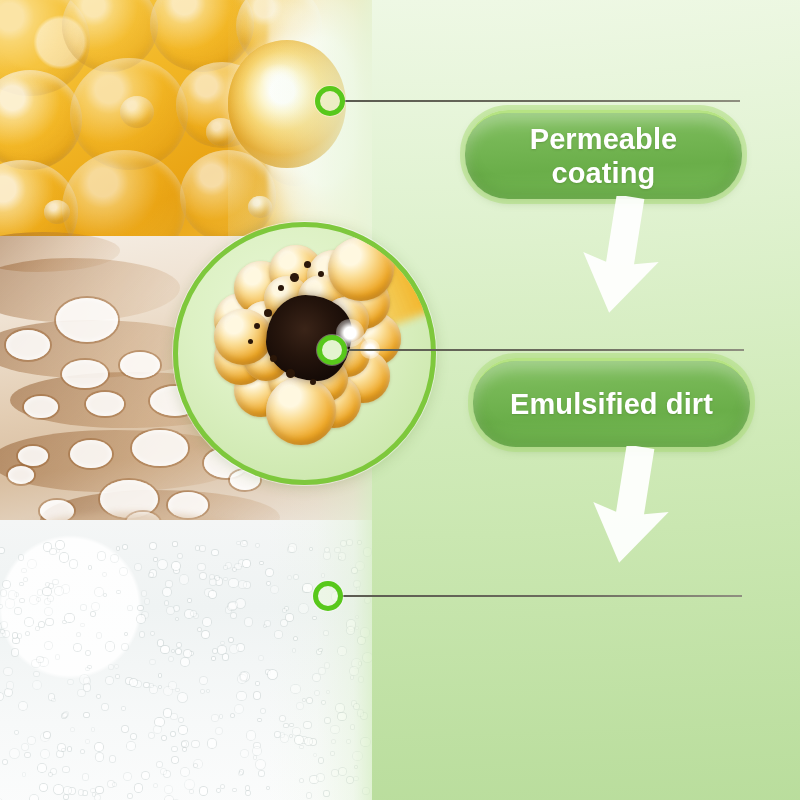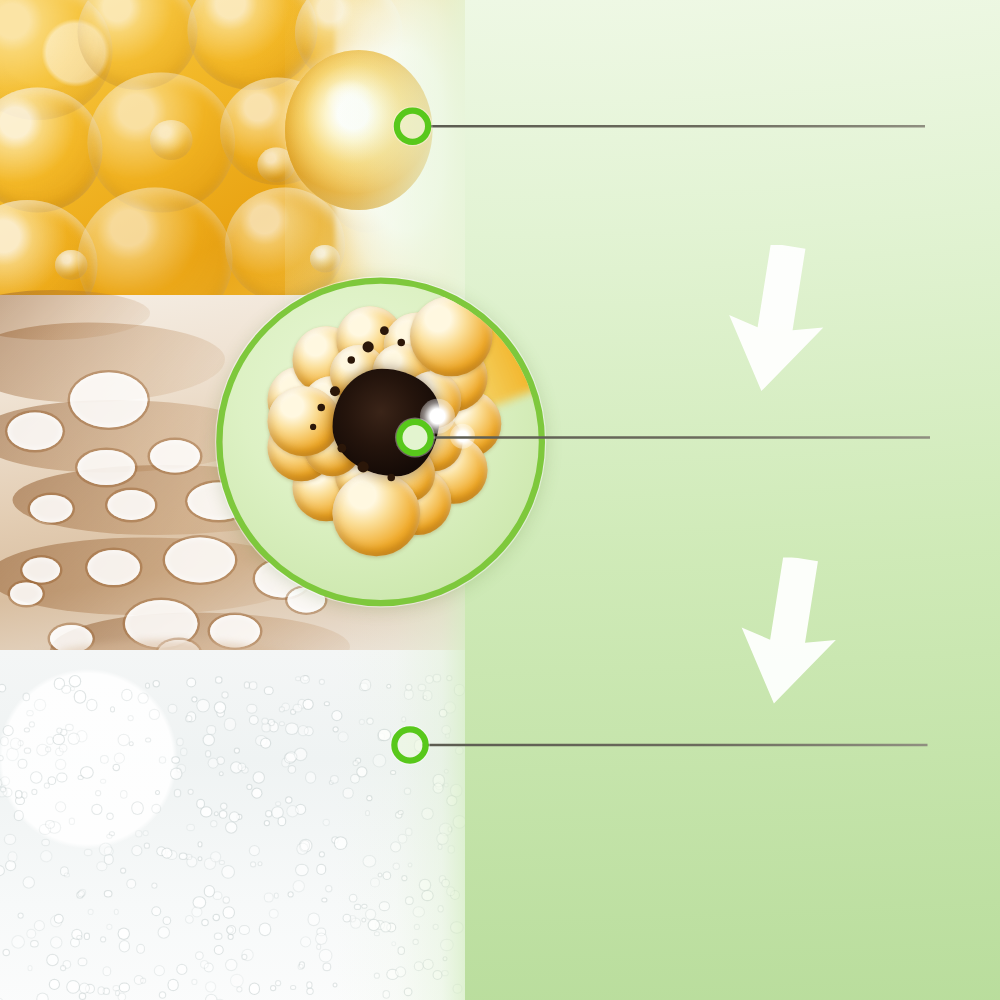--- a/index.html
+++ b/index.html
@@ -734,21 +734,27 @@
 
   <div class="conn-line" style="left:340px;top:100px;width:400px;"></div>
   <div class="conn-node on-photo" style="left:315px;top:86px;"></div>
 
   <div class="conn-line" style="left:342px;top:349px;width:402px;"></div>
   <div class="conn-node" style="left:317px;top:335px;"></div>
 
   <div class="conn-line" style="left:338px;top:595px;width:404px;"></div>
   <div class="conn-node on-photo" style="left:313px;top:581px;"></div>
 
-
+  <div class="pill" id="pill1">
+    <span class="pill-text">Permeable coating</span>
+  </div>
+
+  <div class="pill" id="pill2">
+    <span class="pill-text">Emulsified dirt</span>
+  </div>
 
 
   <div class="arrow-wrap" style="left:573px;top:196px;">
     <svg width="96" height="122" viewBox="0 0 96 122" aria-hidden="true">
       <g transform="rotate(9 48 61)">
         <path d="M34 0 L62 0 L62 66 L86 60 L45 118 L10 62 L34 68 Z" fill="#ffffff" opacity="0.93"></path>
       </g>
     </svg>
   </div>
 

